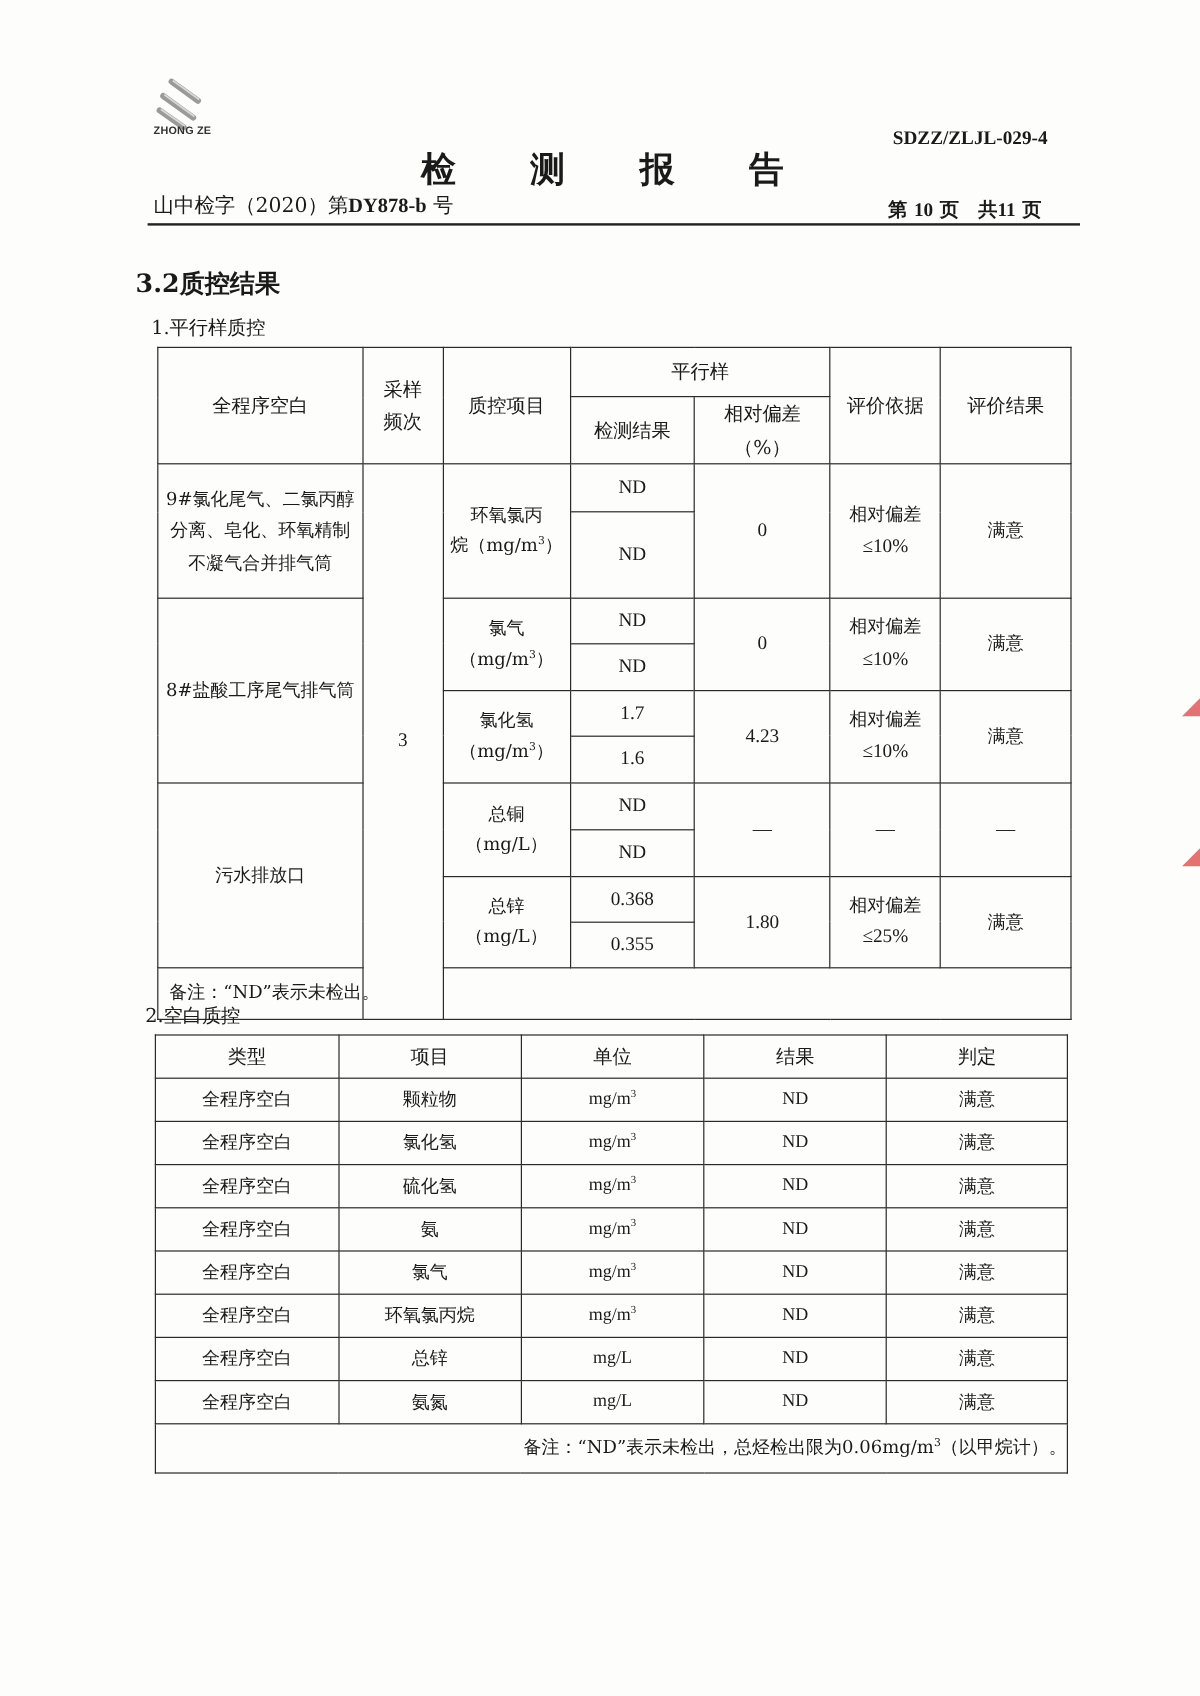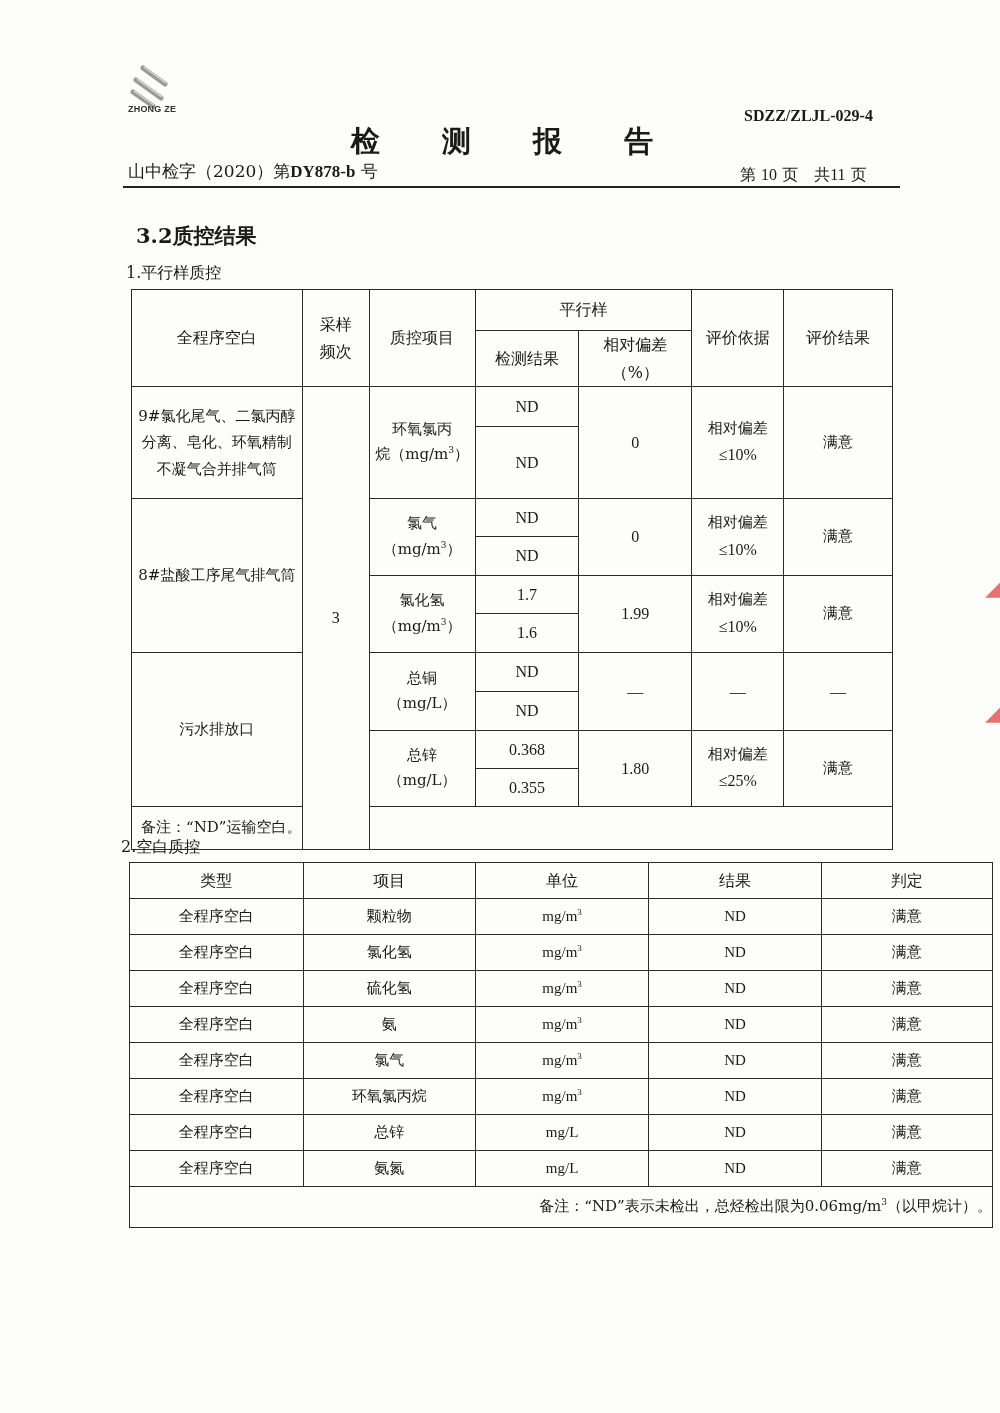--- a/index.html
+++ b/index.html
@@ -6,37 +6,37 @@
     body {
       width: 1000px; height: 1413px; position: relative; overflow: hidden;
       font-family: "DejaVu Serif", "Liberation Serif", serif; color: #1a1a1a;
     }
     .logo { position: absolute; left: 125px; top: 62px; width: 60px; height: 60px; }
     .logo-text { position: absolute; left: 128px; top: 104px; font-family: "Liberation Sans", sans-serif; font-size: 9px; font-weight: bold; color: #333; letter-spacing: 0.2px; text-align: center; }
     .doc-code { position: absolute; left: 744px; top: 107px; font-family: Liberation Serif, serif; font-weight: bold; font-size: 16px; }
     .doc-title { position: absolute; left: 0; width: 1030px; top: 122px; text-align: center; font-size: 29px; font-weight: bold; letter-spacing: 26px; font-family: "DejaVu Serif", serif; }
     .report-no { position: absolute; left: 128px; top: 160px; font-size: 17px; }
     .report-no b { font-family: "Liberation Serif", serif; }
-    .page-info { position: absolute; left: 740px; top: 165px; font-size: 16px; font-weight: normal; }
+    .page-info { position: absolute; left: 740px; top: 165px; font-size: 16px; font-weight: bold; }
     .header-rule { position: absolute; left: 123px; top: 186px; width: 777px; height: 2px; background: #222; }
-    .section-title { position: absolute; left: 136px; top: 222px; font-size: 21px; font-weight: bold; }
+    .section-title { position: absolute; left: 113px; top: 222px; font-size: 21px; font-weight: bold; }
     .sub-title { position: absolute; left: 126px; top: 263px; font-size: 16px; }
     .sub-title2 { position: absolute; left: 121px; top: 837px; font-size: 16px; }
 
     table { border-collapse: collapse; position: absolute; font-family: "DejaVu Serif", "Liberation Serif", serif; }
     td, th { border: 1.2px solid #2a2a2a; text-align: center; vertical-align: middle; font-weight: normal; font-size: 15px; padding: 0; line-height: 1.7; }
     .num { font-family: "Liberation Serif", serif; font-size: 16px; }
     sup { font-size: 9px; line-height: 0; }
 
     #t1 { left: 131px; top: 289px; width: 762px; }
     #t1 th { font-size: 16px; }
     #t1 .note { text-align: left; padding-left: 9px; font-size: 15px; height: 42px; }
     #t1 td.loc { font-size: 15px; line-height: 1.75; padding: 16px 4px; }
 
-    #t2 { left: 129px; top: 862px; width: 864px; }
+    #t2 { left: 129px; top: 862px; width: 761px; }
     #t2 td, #t2 th { height: 35px; font-size: 15px; }
     #t2 th { font-size: 16px; }
     #t2 .note { text-align: right; padding-left: 9px; height: 40px; }
 
     .stamp { position: absolute; left: 985px; width: 18px; color: #e05050; font-size: 22px; opacity: 0.8; }
   </style>
 </head>
 <body>
 
 <svg class="logo" viewBox="0 0 60 60">
@@ -113,21 +113,21 @@
     <td rowspan="2"><span>相对偏差</span><br><span class="num">≤10%</span></td>
     <td rowspan="2">满意</td>
   </tr>
   <tr style="height:39px">
     <td class="num">ND</td>
   </tr>
 
   <tr style="height:38px">
     <td rowspan="2"><span>氯化氢</span><br><span>（mg/m</span><sup>3</sup><span>）</span></td>
     <td class="num">1.7</td>
-    <td rowspan="2" class="num">1.99</td>
+    <td rowspan="2" class="num">4.23</td>
     <td rowspan="2"><span>相对偏差</span><br><span class="num">≤10%</span></td>
     <td rowspan="2">满意</td>
   </tr>
   <tr style="height:39px">
     <td class="num">1.6</td>
   </tr>
 
   <tr style="height:39px">
     <td rowspan="4" class="loc">污水排放口</td>
     <td rowspan="2"><span>总铜</span><br><span>（mg/L）</span></td>
@@ -144,21 +144,21 @@
     <td rowspan="2"><span>总锌</span><br><span>（mg/L）</span></td>
     <td class="num">0.368</td>
     <td rowspan="2" class="num">1.80</td>
     <td rowspan="2"><span>相对偏差</span><br><span class="num">≤25%</span></td>
     <td rowspan="2">满意</td>
   </tr>
   <tr style="height:38px">
     <td class="num">0.355</td>
   </tr>
   <tr>
-    <td colspan="7" class="note">备注：“ND”运输空白。</td>
+    <td colspan="7" class="note">备注：“ND”表示未检出。</td>
   </tr>
 </tbody>
   </table>
 
 <div class="sub-title2">2.空白质控</div>
 
 <table id="t2">
   <colgroup>
     <col style="width:153px">
       <col style="width:152px">

